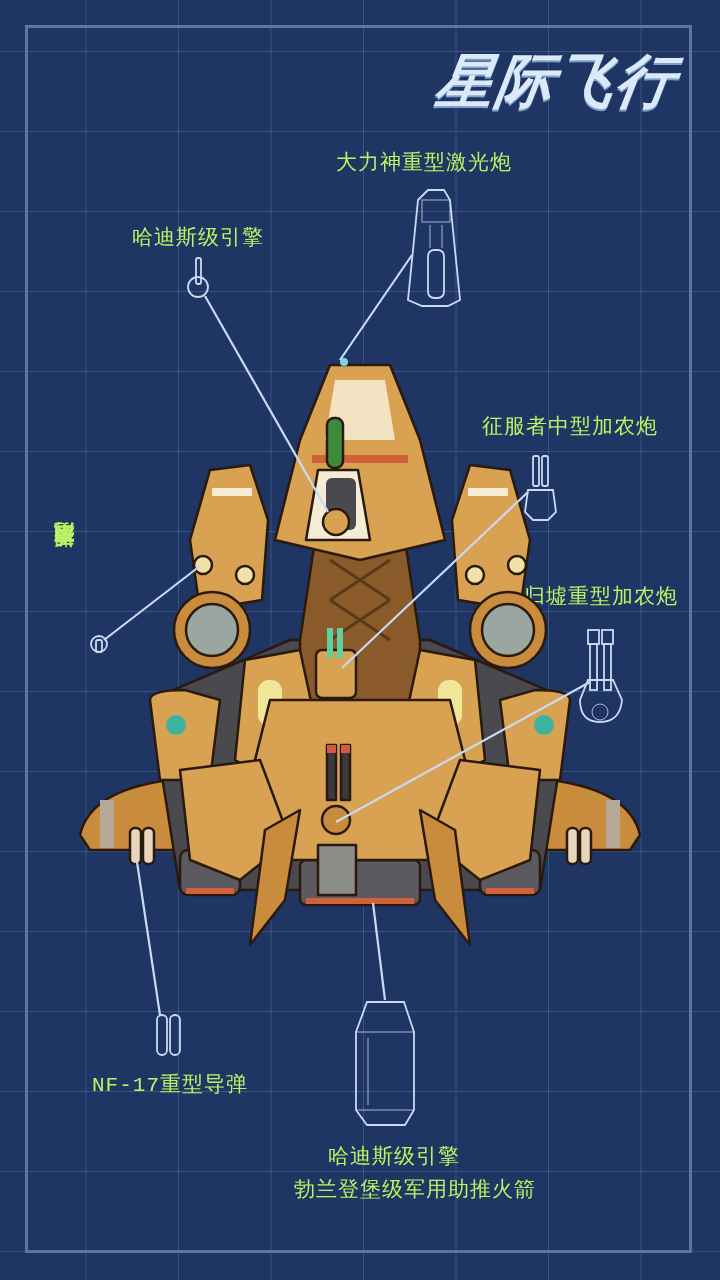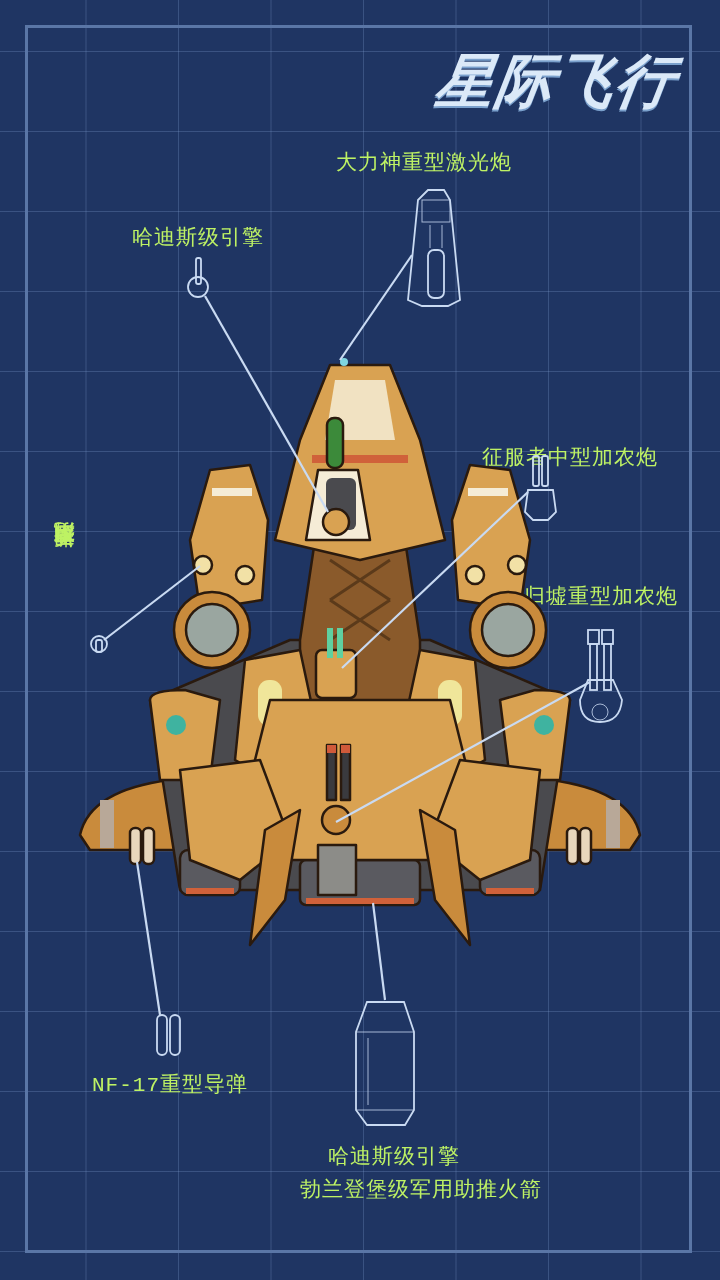--- a/index.html
+++ b/index.html
@@ -45,26 +45,26 @@
 </head>
 <body>
 
 <div class="grid"></div>
 <div class="frame"></div>
 
 <div class="title">星际飞行</div>
 
 <div class="label" style="left:336px;top:148px;">大力神重型激光炮</div>
 <div class="label" style="left:132px;top:223px;">哈迪斯级引擎</div>
-<div class="label" style="left:482px;top:412px;margin-top:31px;">征服者中型加农炮</div>
+<div class="label" style="left:482px;top:412px;">征服者中型加农炮</div>
 <div class="label" style="left:524px;top:582px;font-family:Liberation Serif, serif;">归墟重型加农炮</div>
 <div class="label vertical" style="left:50px;top:558px;">斯泊重型高射炮</div>
 <div class="label" style="left:92px;top:1070px;font-family:Liberation Mono, monospace;">NF-17重型导弹</div>
 <div class="label" style="left:328px;top:1142px;font-family:Liberation Serif, serif;">哈迪斯级引擎</div>
-<div class="label" style="left:264px;top:1175px;padding-left:36px;">勃兰登堡级军用助推火箭</div>
+<div class="label" style="left:258px;top:1175px;padding-left:36px;">勃兰登堡级军用助推火箭</div>
 
 <svg class="overlay ship" width="720" height="1280">
 
   <path class="ol" d="M80,835 Q90,790 170,780 L260,790 L270,850 L90,850 Z" fill="#c98b3c"></path>
   <path class="ol" d="M640,835 Q630,790 550,780 L460,790 L450,850 L630,850 Z" fill="#c98b3c"></path>
   <rect x="100" y="800" width="14" height="48" fill="#b8a898"></rect>
   <rect x="606" y="800" width="14" height="48" fill="#b8a898"></rect>
 
   <rect class="ol" x="130" y="828" width="11" height="36" rx="5" fill="#e8d6bc"></rect>
   <rect class="ol" x="143" y="828" width="11" height="36" rx="5" fill="#e8d6bc"></rect>

